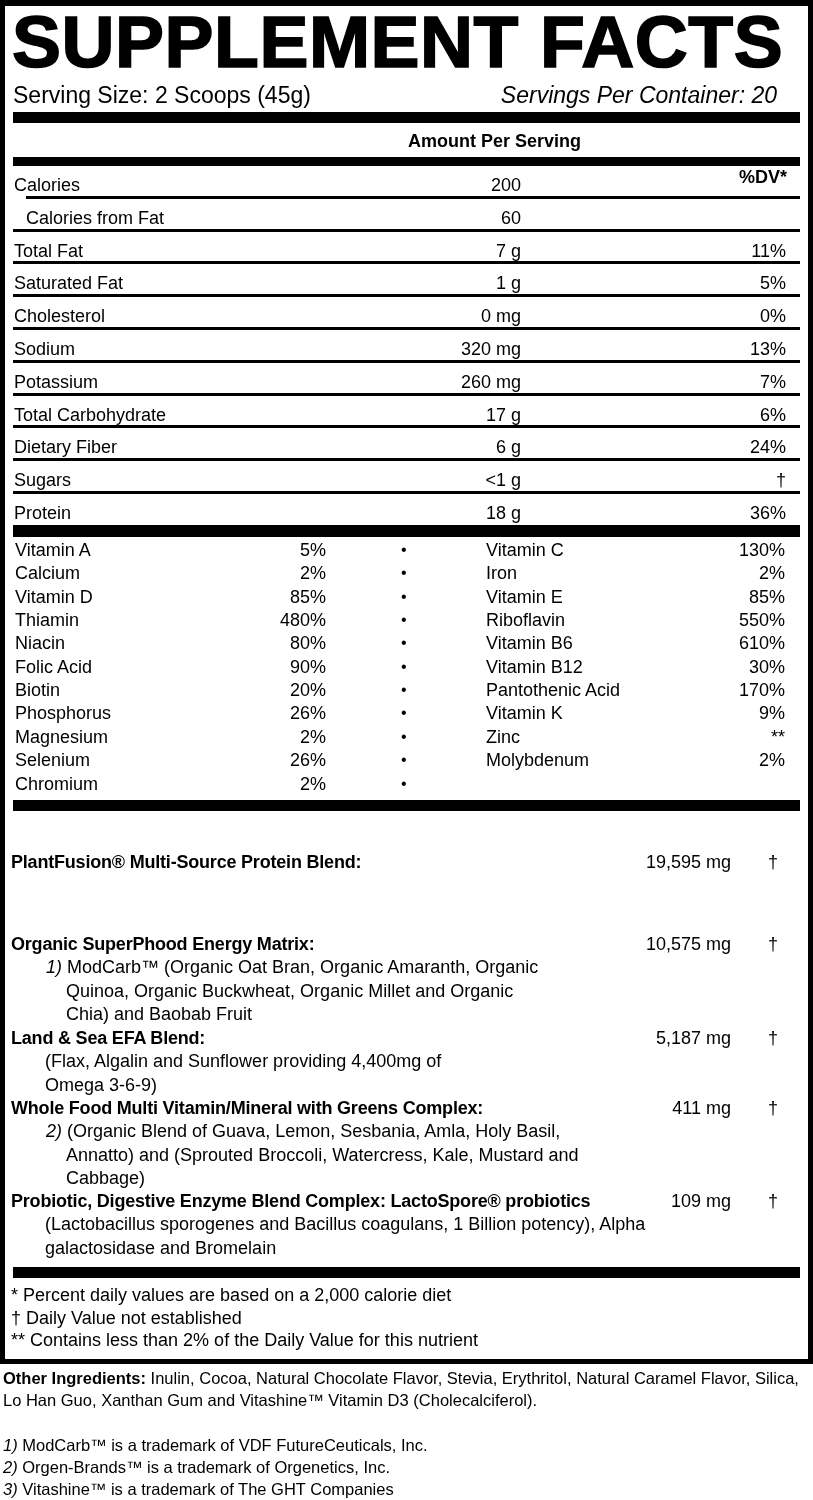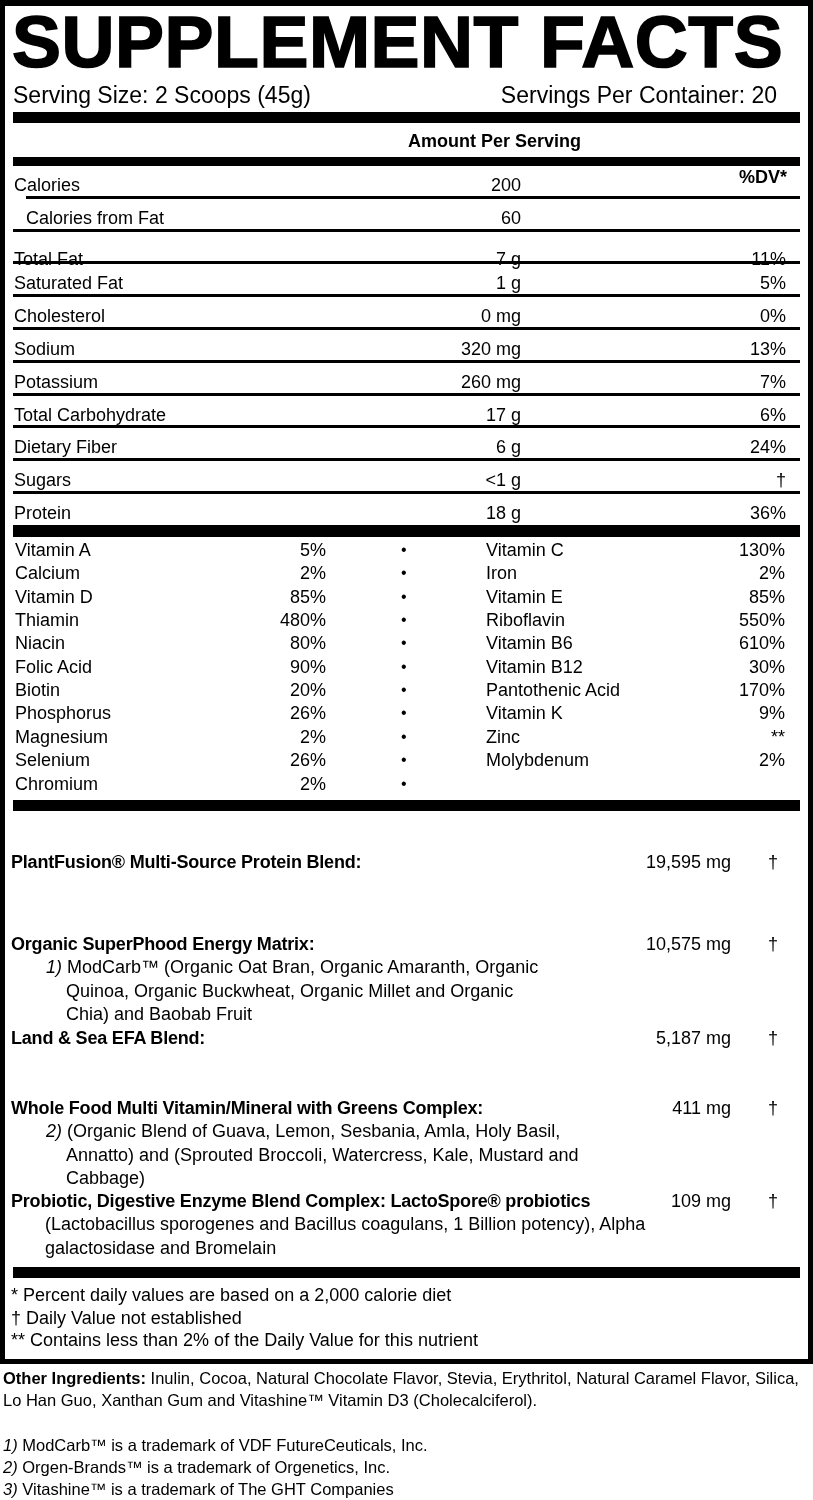--- a/index.html
+++ b/index.html
@@ -11,21 +11,21 @@
       border: 5px solid #000; border-top-width: 6px;
     }
     .title {
       position: absolute; left: 12px; top: 6px;
       font-family: "Liberation Sans", sans-serif; font-weight: 900;
       font-size: 72px; line-height: 72px; letter-spacing: 0.5px;
       transform: scaleX(1.02); transform-origin: left top;
       -webkit-text-stroke: 1.6px #000;
     }
     .serving-size { position: absolute; left: 13px; top: 82px; font-size: 23px; }
-    .servings-per { position: absolute; right: 36px; top: 82px; font-size: 23px; }
+    .servings-per { position: absolute; right: 36px; top: 82px; font-size: 23px; font-style: italic; }
 
     .bar { position: absolute; left: 13px; width: 787px; background: #000; }
     .rule { position: absolute; left: 13px; width: 787px; height: 3px; background: #000; }
 
     .hdr-amount { position: absolute; left: 408px; top: 131px; font-weight: bold; font-size: 18px; }
     .hdr-dv { position: absolute; right: 26px; top: 131px; font-weight: bold; font-size: 18px; margin-top: 36px; }
 
     .nrow { position: absolute; left: 13px; width: 787px; height: 33px; font-size: 18px; }
     .nrow .n { position: absolute; left: 1px; top: 9px; }
     .nrow .n.indent { left: 13px; }
@@ -75,21 +75,21 @@
       <span class="a">200</span>
       <span class="d"></span>
     </div>
     <div class="rule" style="top: 195.8px; left: 26px; width: 774px;"></div>
     <div class="nrow" style="top: 198.8px;">
       <span class="n indent">Calories from Fat</span>
       <span class="a">60</span>
       <span class="d"></span>
     </div>
     <div class="rule" style="top: 228.6px;"></div>
-    <div class="nrow" style="top: 231.6px; margin-top: 8px;">
+    <div class="nrow" style="top: 231.6px;">
       <span class="n">Total Fat</span>
       <span class="a">7 g</span>
       <span class="d">11%</span>
     </div>
     <div class="rule" style="top: 261.4px;"></div>
     <div class="nrow" style="top: 264.4px;">
       <span class="n">Saturated Fat</span>
       <span class="a">1 g</span>
       <span class="d">5%</span>
     </div>
@@ -230,20 +230,21 @@
     <div class="blend" style="top: 933px;">
       <div class="bname">Organic SuperPhood Energy Matrix:</div>
       <span class="bamt">10,575 mg</span>
       <span class="bdag">†</span>
       <div class="bdesc hang" style="width:530px"><i>1)</i> <span>ModCarb™ (Organic Oat Bran, Organic Amaranth, Organic Quinoa, Organic Buckwheat, Organic Millet and Organic Chia) and Baobab Fruit</span></div>
     </div>
     <div class="blend" style="top: 1027px;">
       <div class="bname">Land &amp; Sea EFA Blend:</div>
       <span class="bamt">5,187 mg</span>
       <span class="bdag">†</span>
+      <div class="bdesc" style="width:480px"><span>(Flax, Algalin and Sunflower providing 4,400mg of Omega 3-6-9)</span></div>
     </div>
     <div class="blend" style="top: 1097px;">
       <div class="bname">Whole Food Multi Vitamin/Mineral with Greens Complex:</div>
       <span class="bamt">411 mg</span>
       <span class="bdag">†</span>
       <div class="bdesc hang" style="width:570px"><i>2)</i> <span>(Organic Blend of Guava, Lemon, Sesbania, Amla, Holy Basil, Annatto) and (Sprouted Broccoli, Watercress, Kale, Mustard and Cabbage)</span></div>
     </div>
     <div class="blend" style="top: 1190px;">
       <div class="bname">Probiotic, Digestive Enzyme Blend Complex: LactoSpore® probiotics</div>
       <span class="bamt">109 mg</span>

